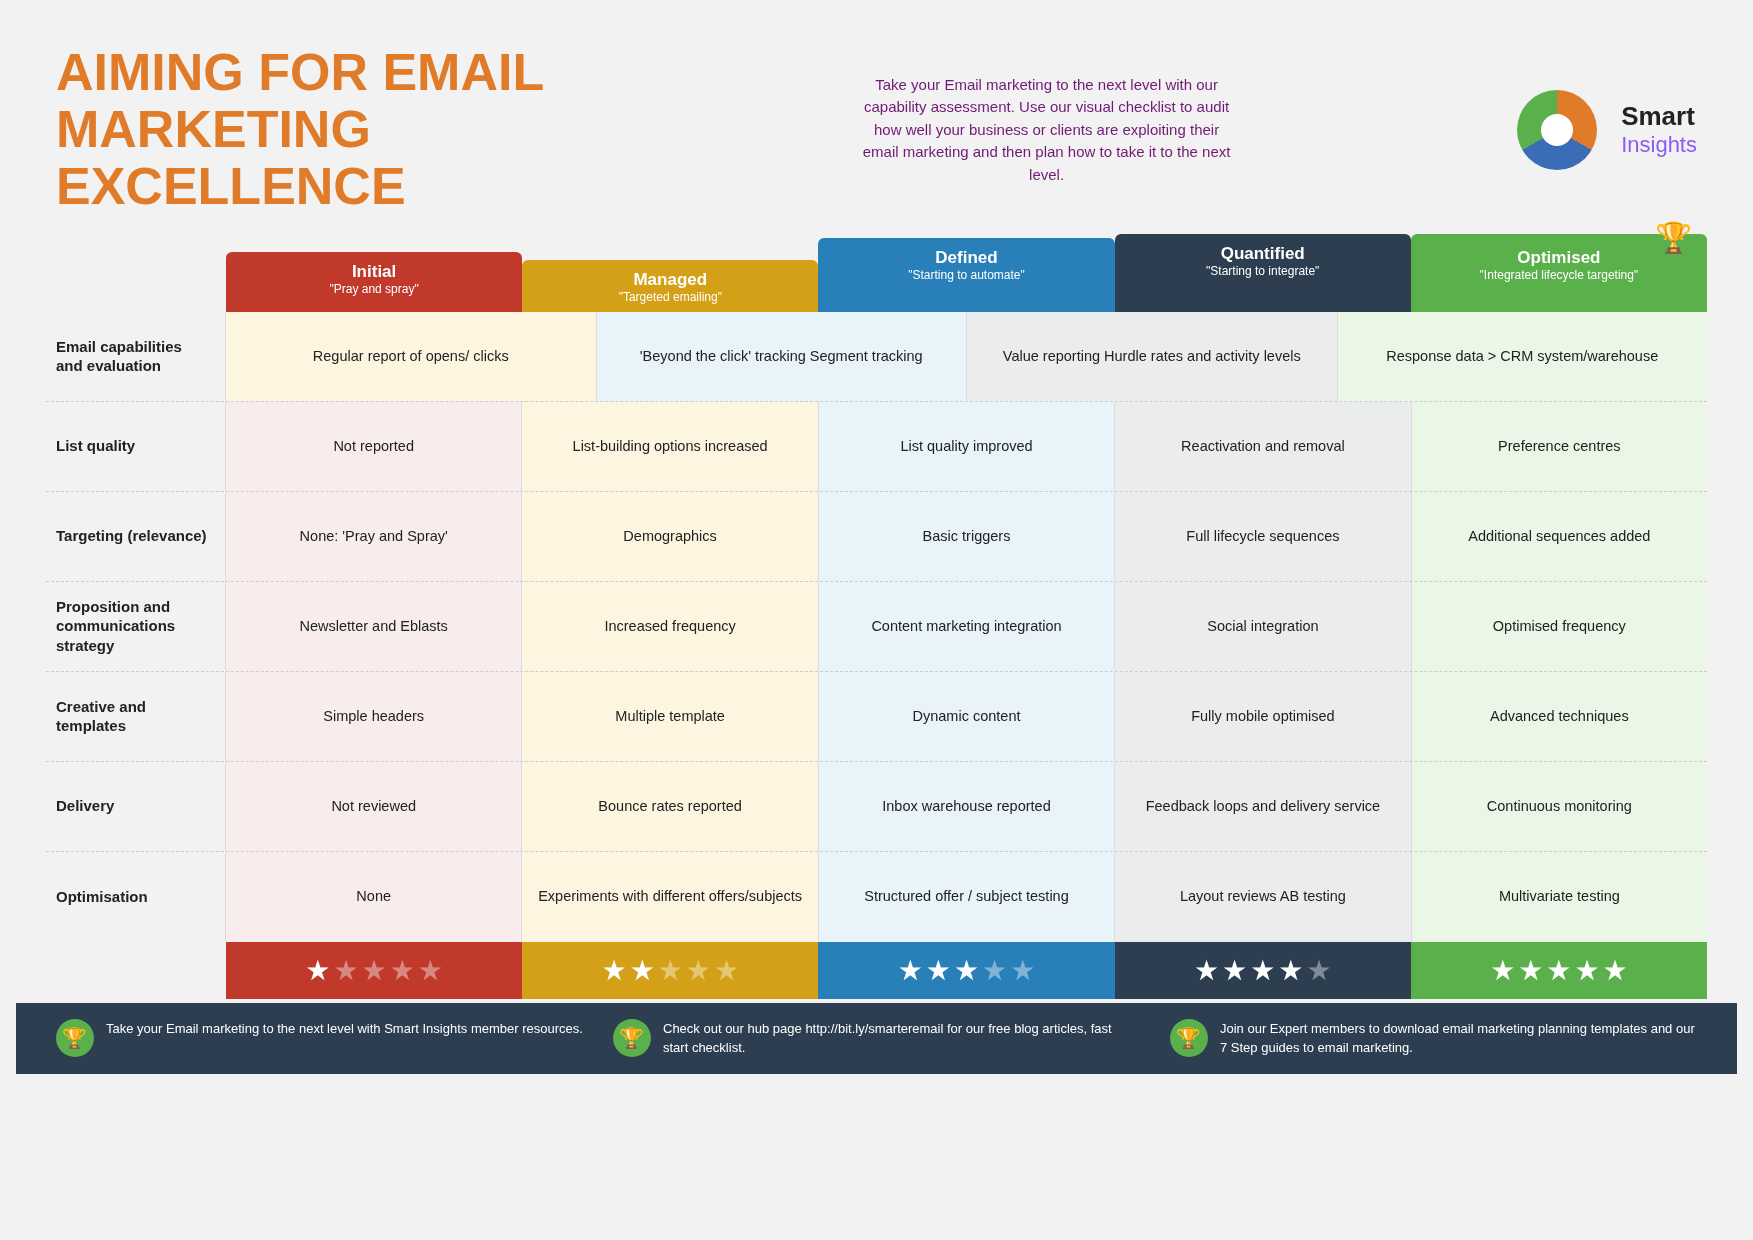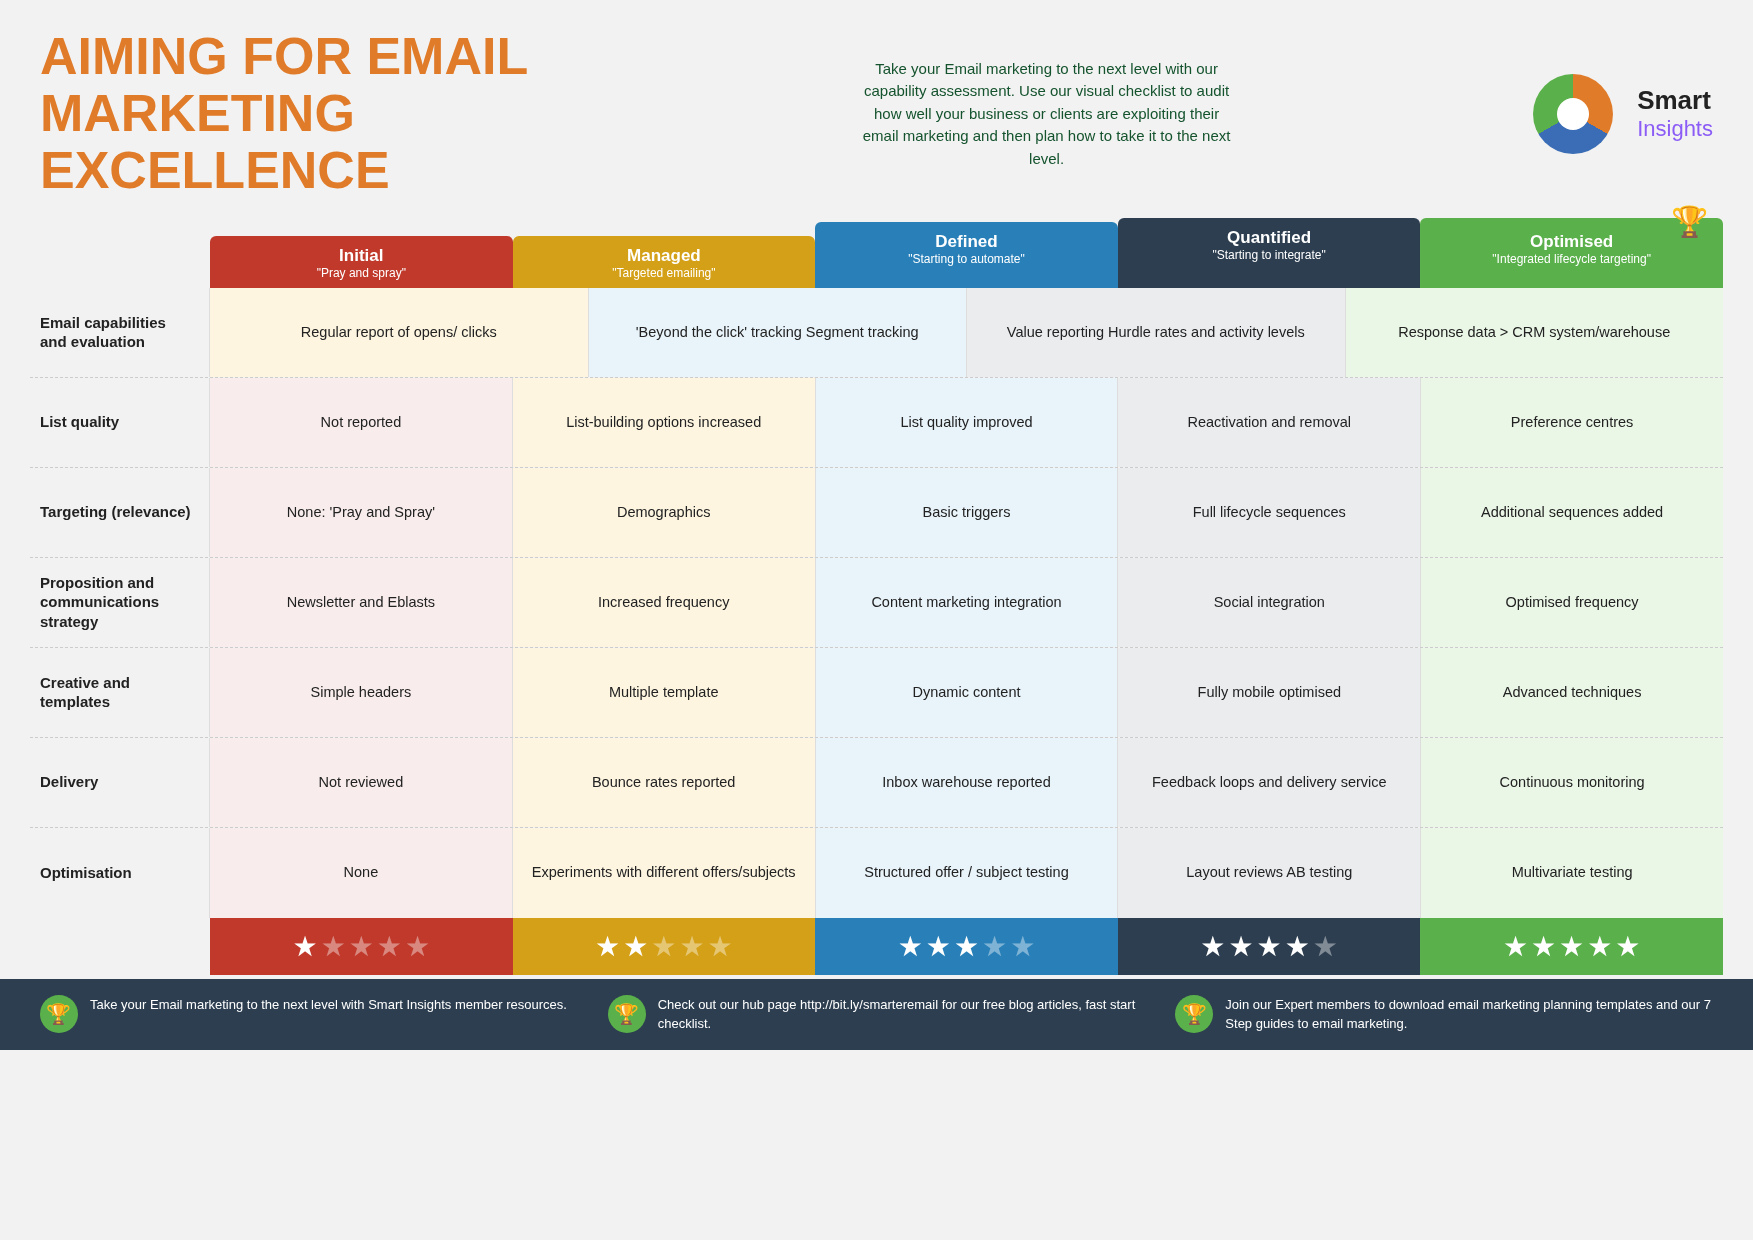--- a/index.html
+++ b/index.html
@@ -6,42 +6,42 @@
     body {
       font-family: Arial, sans-serif;
       background: #f0f0f0;
       width: 1753px;
       min-height: 1240px;
     }
     .page {
       width: 1753px;
       min-height: 1240px;
       background: #f2f2f2;
-      padding: 0;
+      padding: 16px;
     }
 
     
     .header {
       background: #f2f2f2;
       display: flex;
       align-items: center;
       justify-content: space-between;
       padding: 28px 40px 18px 40px;
     }
     .header-title {
       color: #e07b2a;
       font-size: 52px;
       font-weight: 900;
       line-height: 1.1;
       max-width: 520px;
       text-transform: uppercase;
     }
     .header-desc {
       font-size: 15px;
-      color: #14532d;
+      color: #701a75;
       max-width: 380px;
       line-height: 1.5;
       text-align: center;
     }
     .header-logo {
       display: flex;
       align-items: center;
       gap: 24px;
     }
     .logo-circle {
@@ -95,21 +95,21 @@
       font-weight: 700;
       color: #fff;
       position: relative;
     }
     .col-header .sub {
       font-size: 12px;
       font-weight: 400;
       display: block;
     }
     .col-header.initial { background: #c0392b; border-radius: 6px 6px 0 0; margin-top: 18px; }
-    .col-header.managed { background: #d4a017; border-radius: 6px 6px 0 0; margin-top: 18px; }
+    .col-header.managed { background: #d4a017; border-radius: 6px 6px 0 0; margin-top: 26px; }
     .col-header.defined { background: #2980b9; border-radius: 6px 6px 0 0; margin-top: 4px; }
     .col-header.quantified { background: #2c3e50; border-radius: 6px 6px 0 0; margin-top: 0px; }
     .col-header.optimised { background: #5ab04a; border-radius: 6px 6px 0 0; margin-top: 0px; display: flex; flex-direction: column; align-items: center; justify-content: flex-start; padding-top: 14px; }
     .col-header.optimised .trophy {
       font-size: 30px;
       position: absolute;
       top: -14px;
       right: 14px;
     }
 

